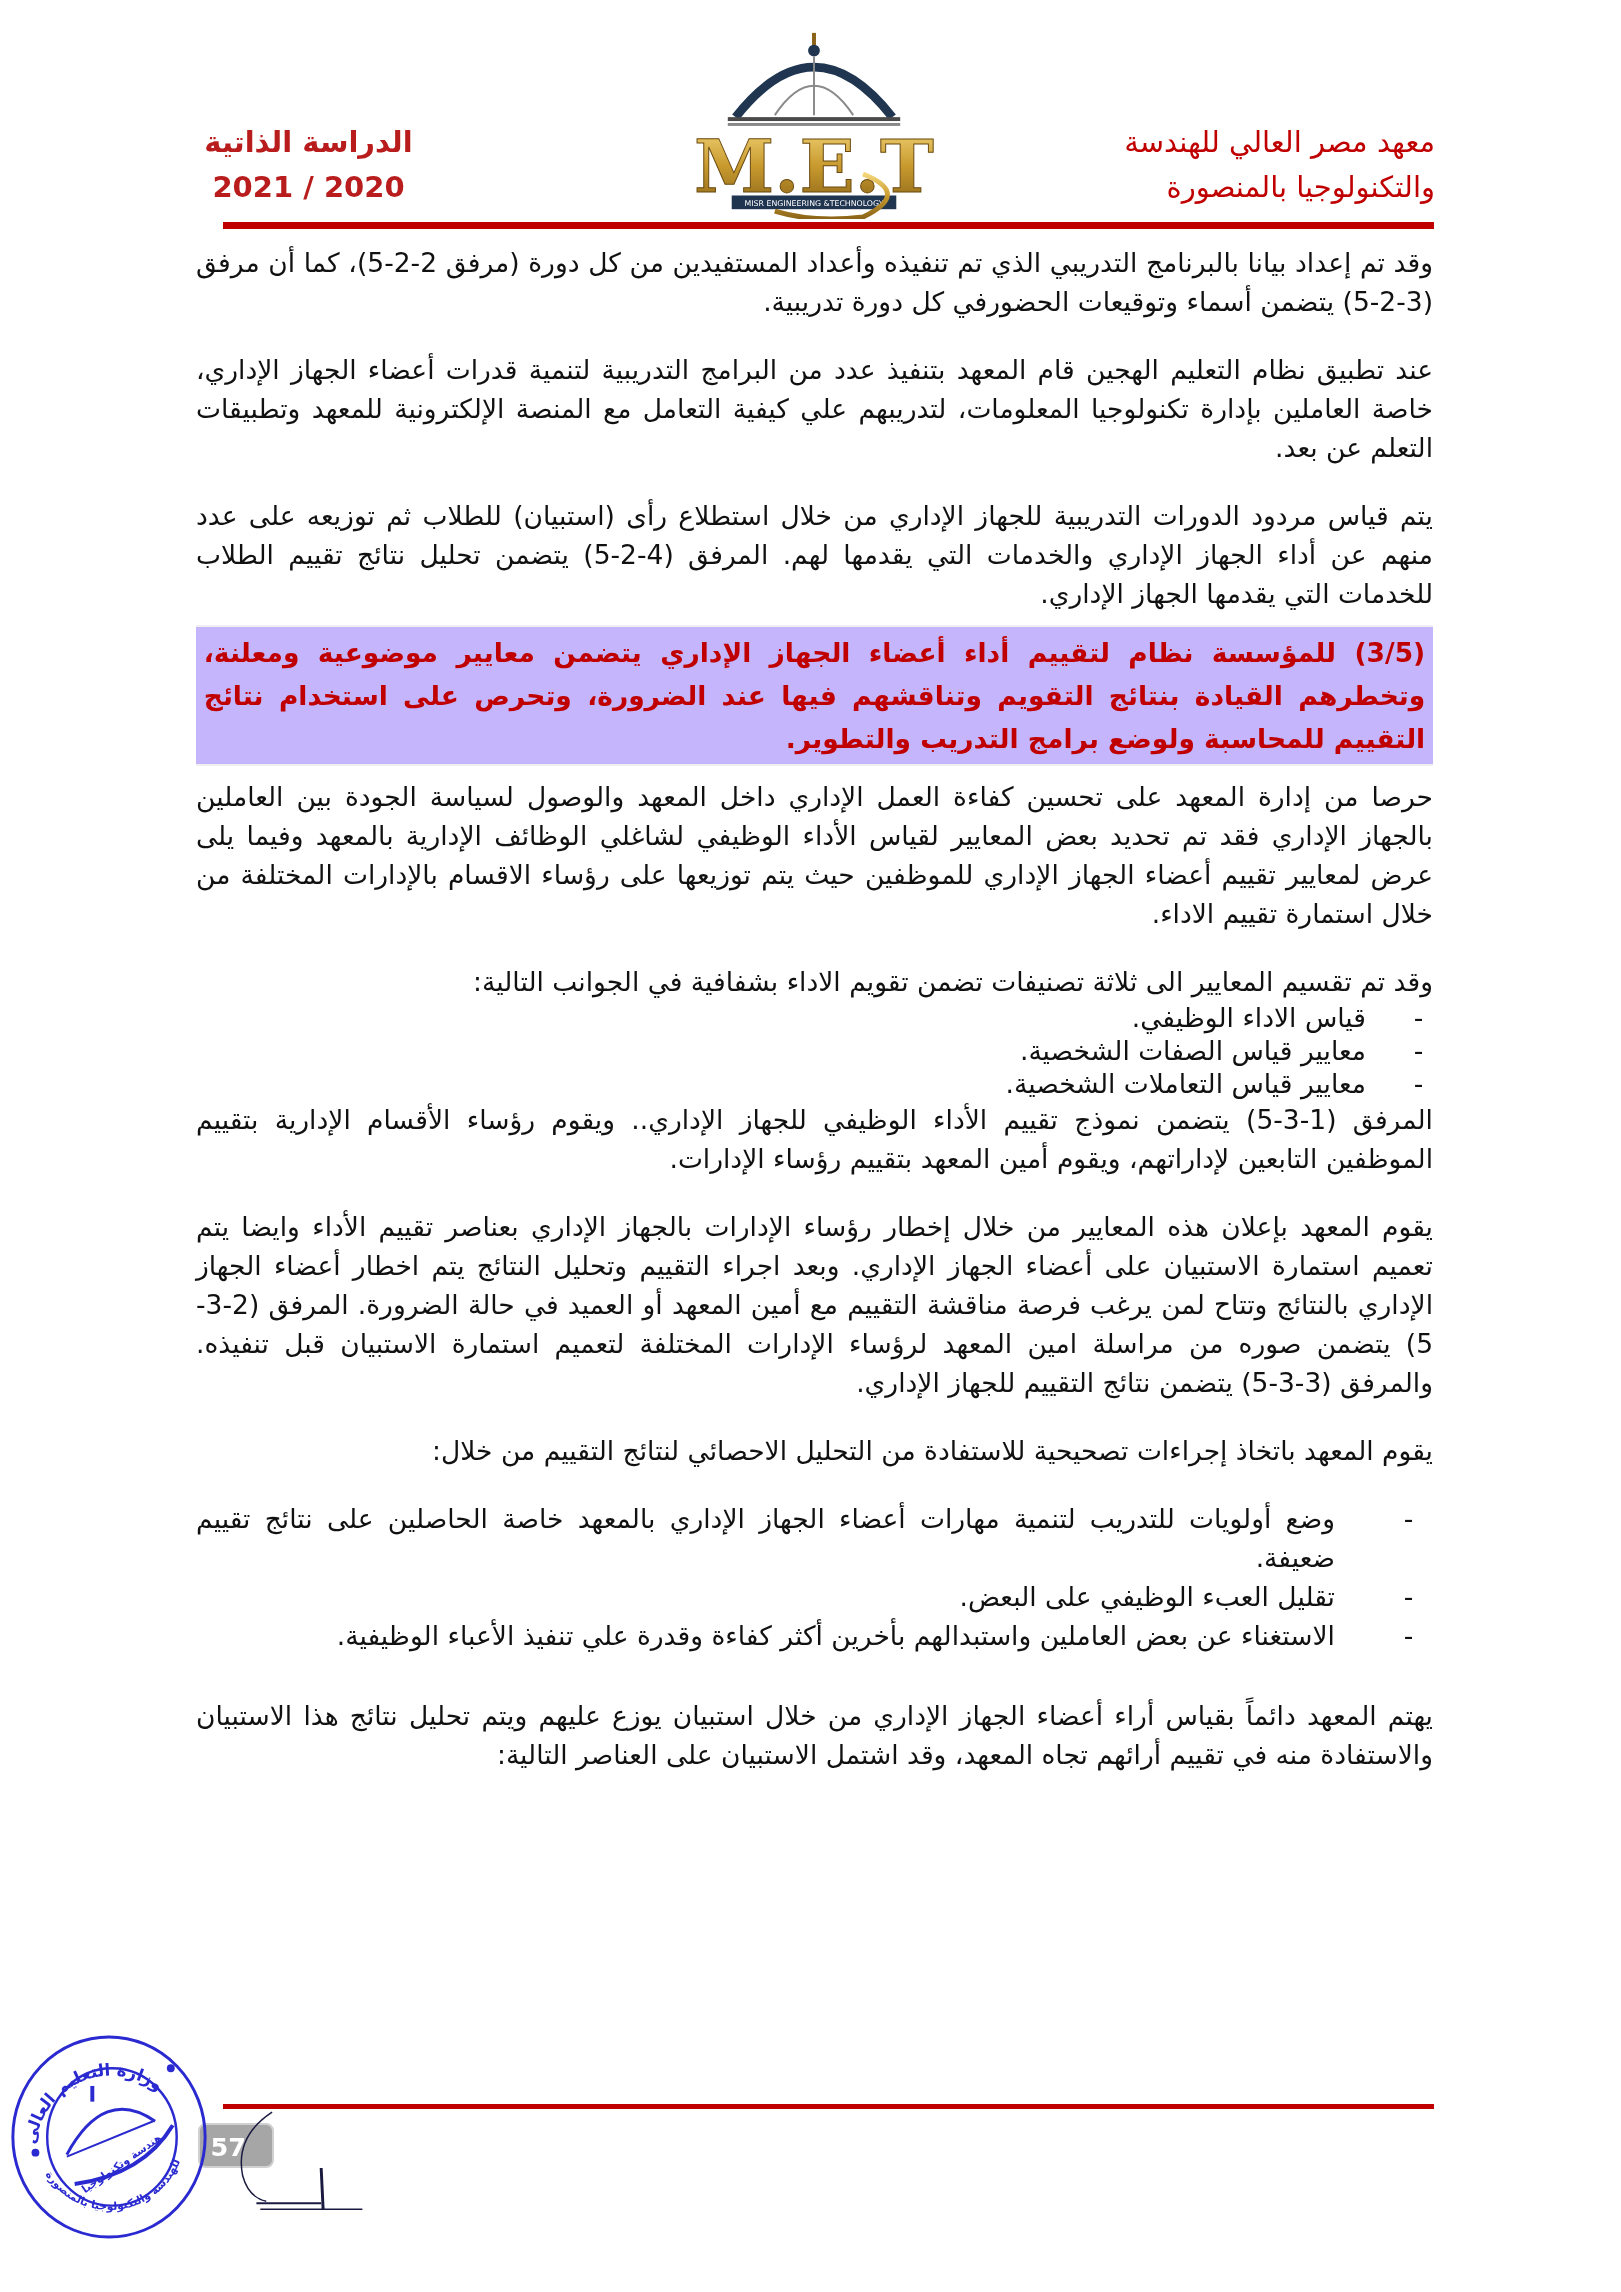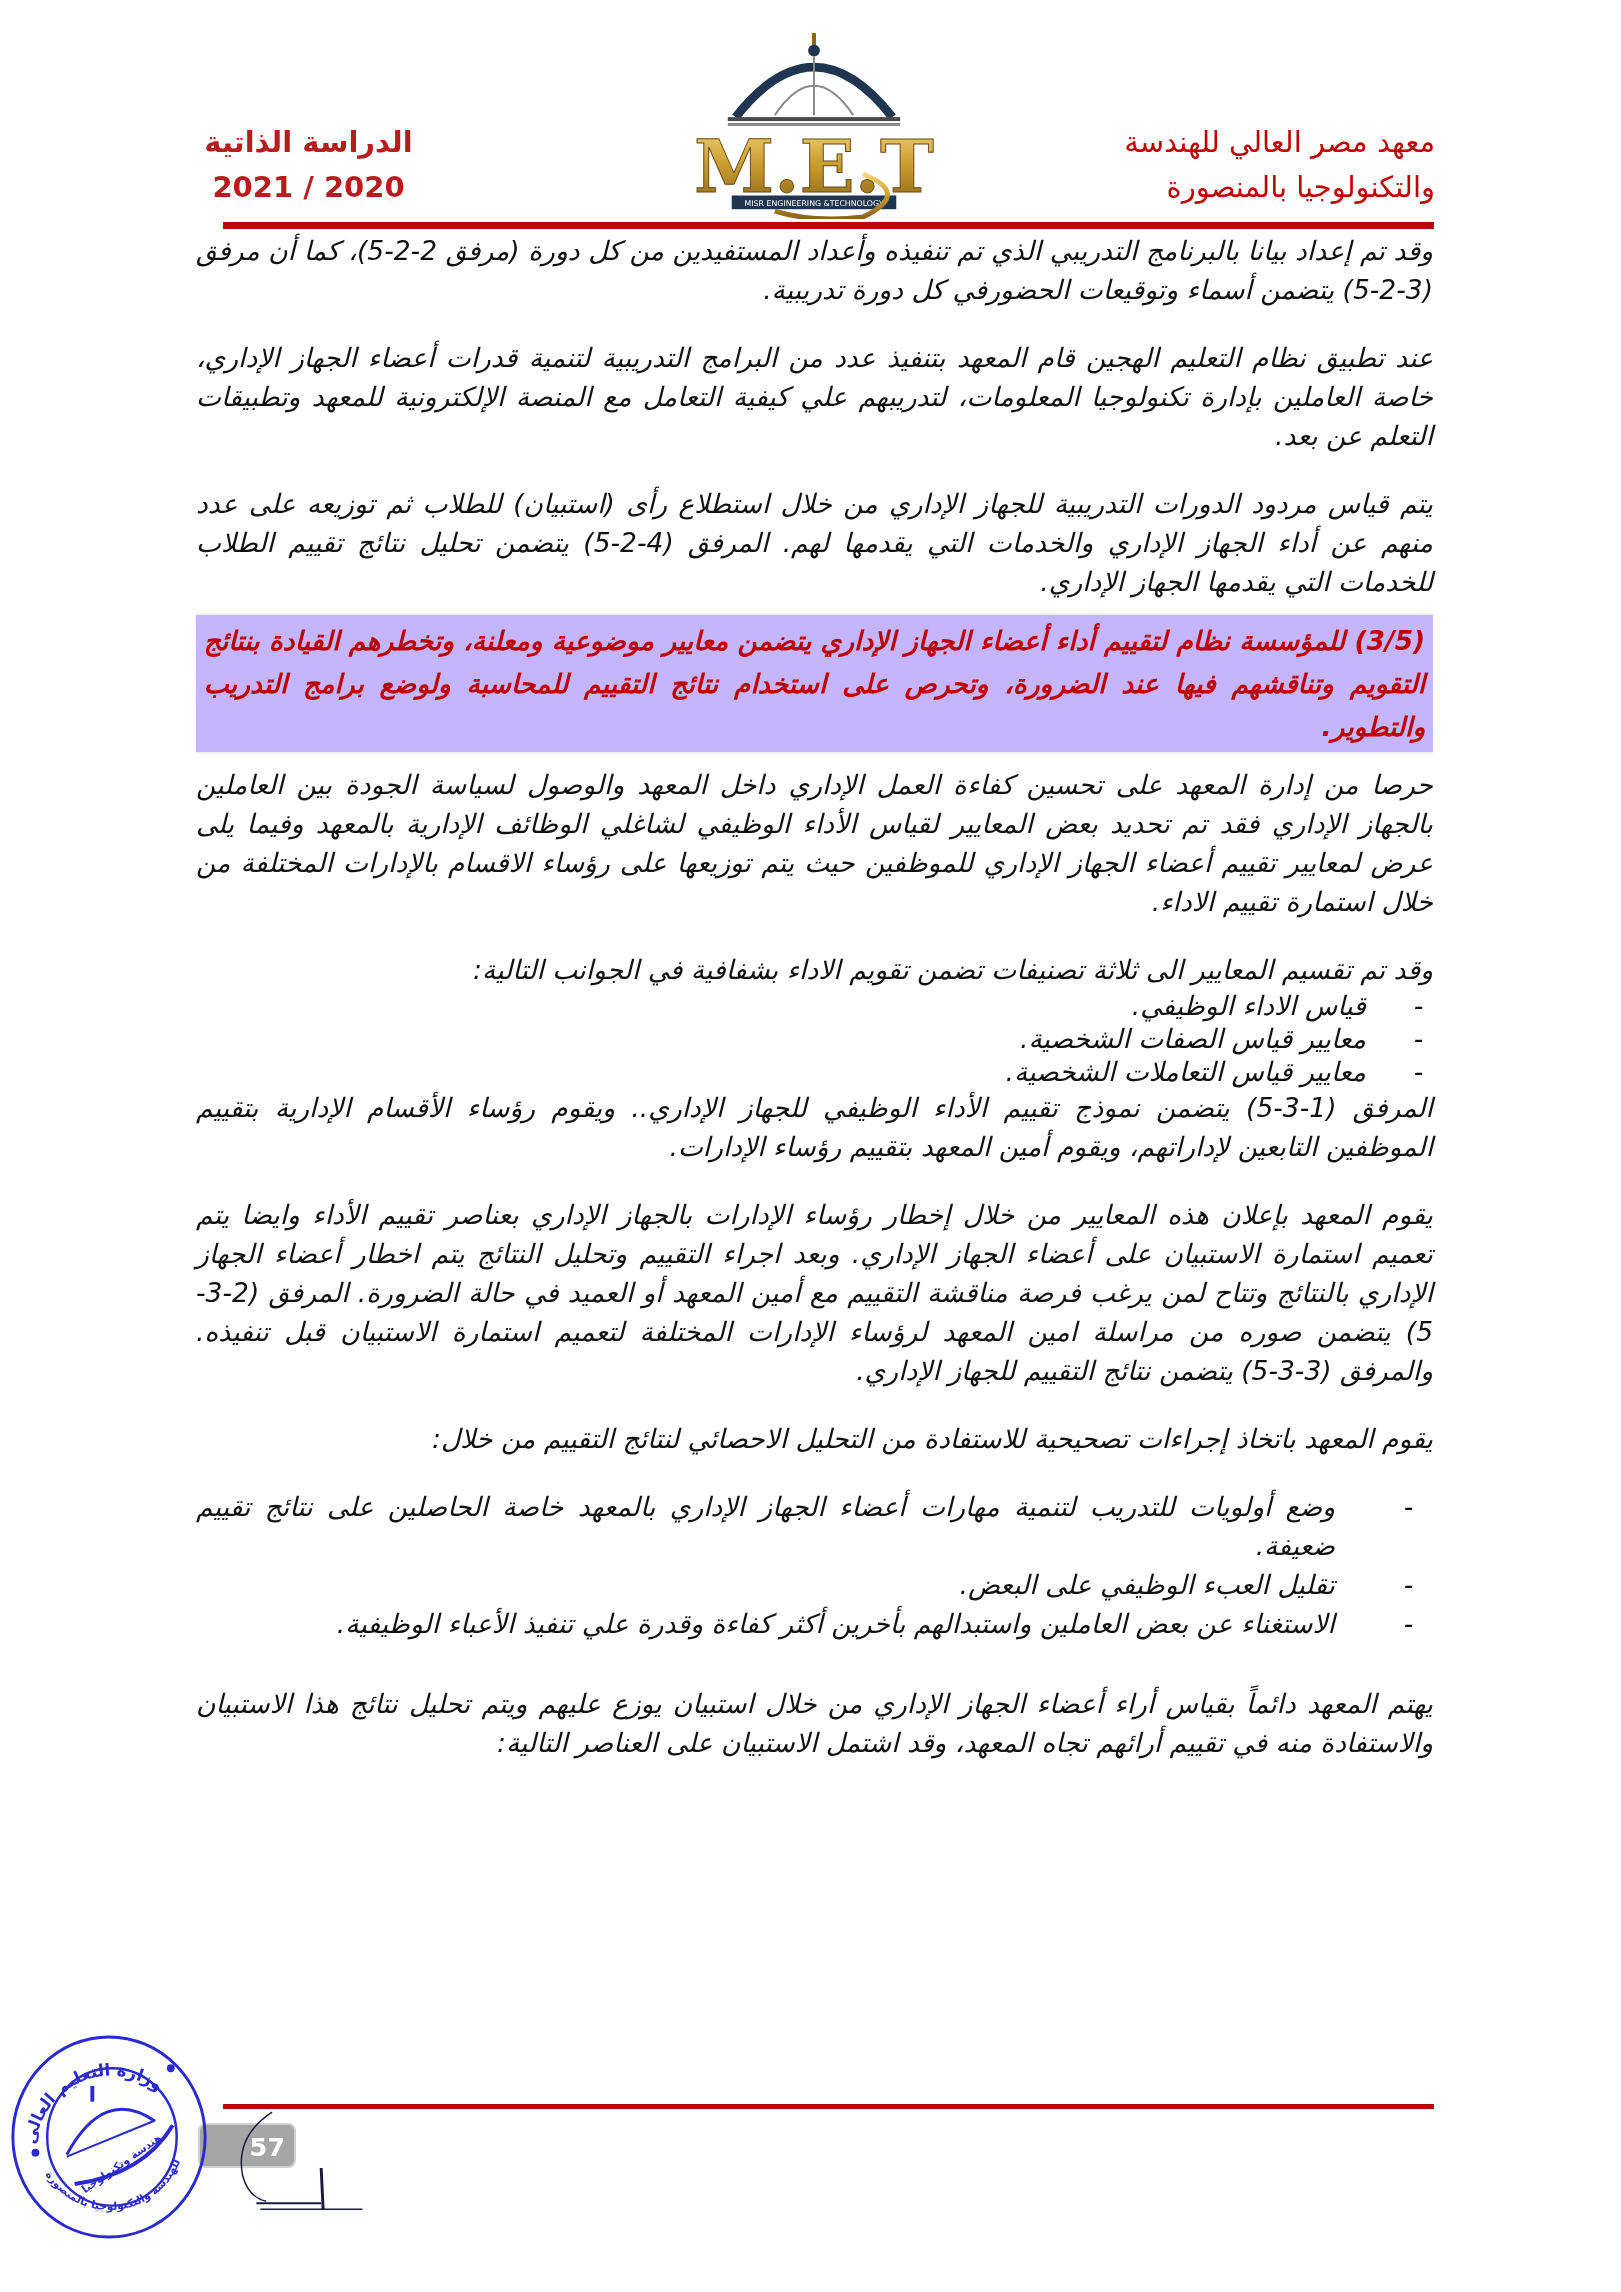--- a/index.html
+++ b/index.html
@@ -11,37 +11,37 @@
                color: #c00000; font-weight: normal; font-size: 29px; line-height: 45px; }
   .hdr-left { position: absolute; left: 186px; top: 120px; width: 245px; text-align: center; direction: rtl;
               color: #b91c1c; font-weight: bold; font-size: 29px; line-height: 45px; }
   .hdr-left .year { direction: ltr; }
   .logo { position: absolute; left: 667px; top: 27.4px; width: 294px; height: 192px; }
   .rule { position: absolute; left: 223px; width: 1211px; height: 6.9px; background: #c00000; }
   .rule.top { top: 222px; }
   .rule.bottom { top: 2104px; height: 4.9px; }
 
   
-  .content { position: absolute; left: 196px; width: 1237px; top: 231px; direction: rtl; text-align: justify; font-style: italic; }
+  .content { position: absolute; left: 196px; width: 1237px; top: 243px; direction: rtl; text-align: justify; }
   .p { font-size: 26.5px; line-height: 39px; margin: 0; }
   .gap { height: 29px; }
   .gap-sm { height: 11.8px; }
   .section { background: #c4b5fd; color: #c00000; font-weight: bold; font-size: 26.5px; line-height: 43px;
              padding: 3.9px 7.8px; margin: 0; border-top: 2px solid #f0f0f0; border-bottom: 2px solid #f0f0f0; }
   .bullets { list-style: none; margin: 0; padding: 0; }
   .bullets li { position: relative; padding-right: 67px; font-size: 26.5px; line-height: 33px; }
   .bullets li .dash { position: absolute; right: 9.8px; top: 0; }
   .bullets.wide li { padding-right: 98px; line-height: 39px; }
   .bullets.wide li .dash { right: 19.6px; }
 
   
-  .page-badge { position: absolute; left: 198px; top: 2123px; width: 98px; height: 45px;
+  .page-badge { position: absolute; left: 198px; top: 2123px; width: 76px; height: 45px;
                 background: #a6a6a6; border: 2px solid #d0d0d0; border-radius: 7.8px;
                 color: #fff; font-weight: bold; font-size: 25.5px; line-height: 45px; text-align: right;
-                padding-right: 9px; box-sizing: border-box; }
+                padding-right: 26px; box-sizing: border-box; }
   .stamp { position: absolute; left: 5.9px; top: 2027px; width: 206px; height: 216px; }
   .signature { position: absolute; left: 225px; top: 2107px; width: 157px; height: 118px; }
 </style>
 </head>
 <body>
 
 <div class="hdr-right">
   <div>معهد مصر العالي للهندسة</div>
   <div>والتكنولوجيا بالمنصورة</div>
 </div>

